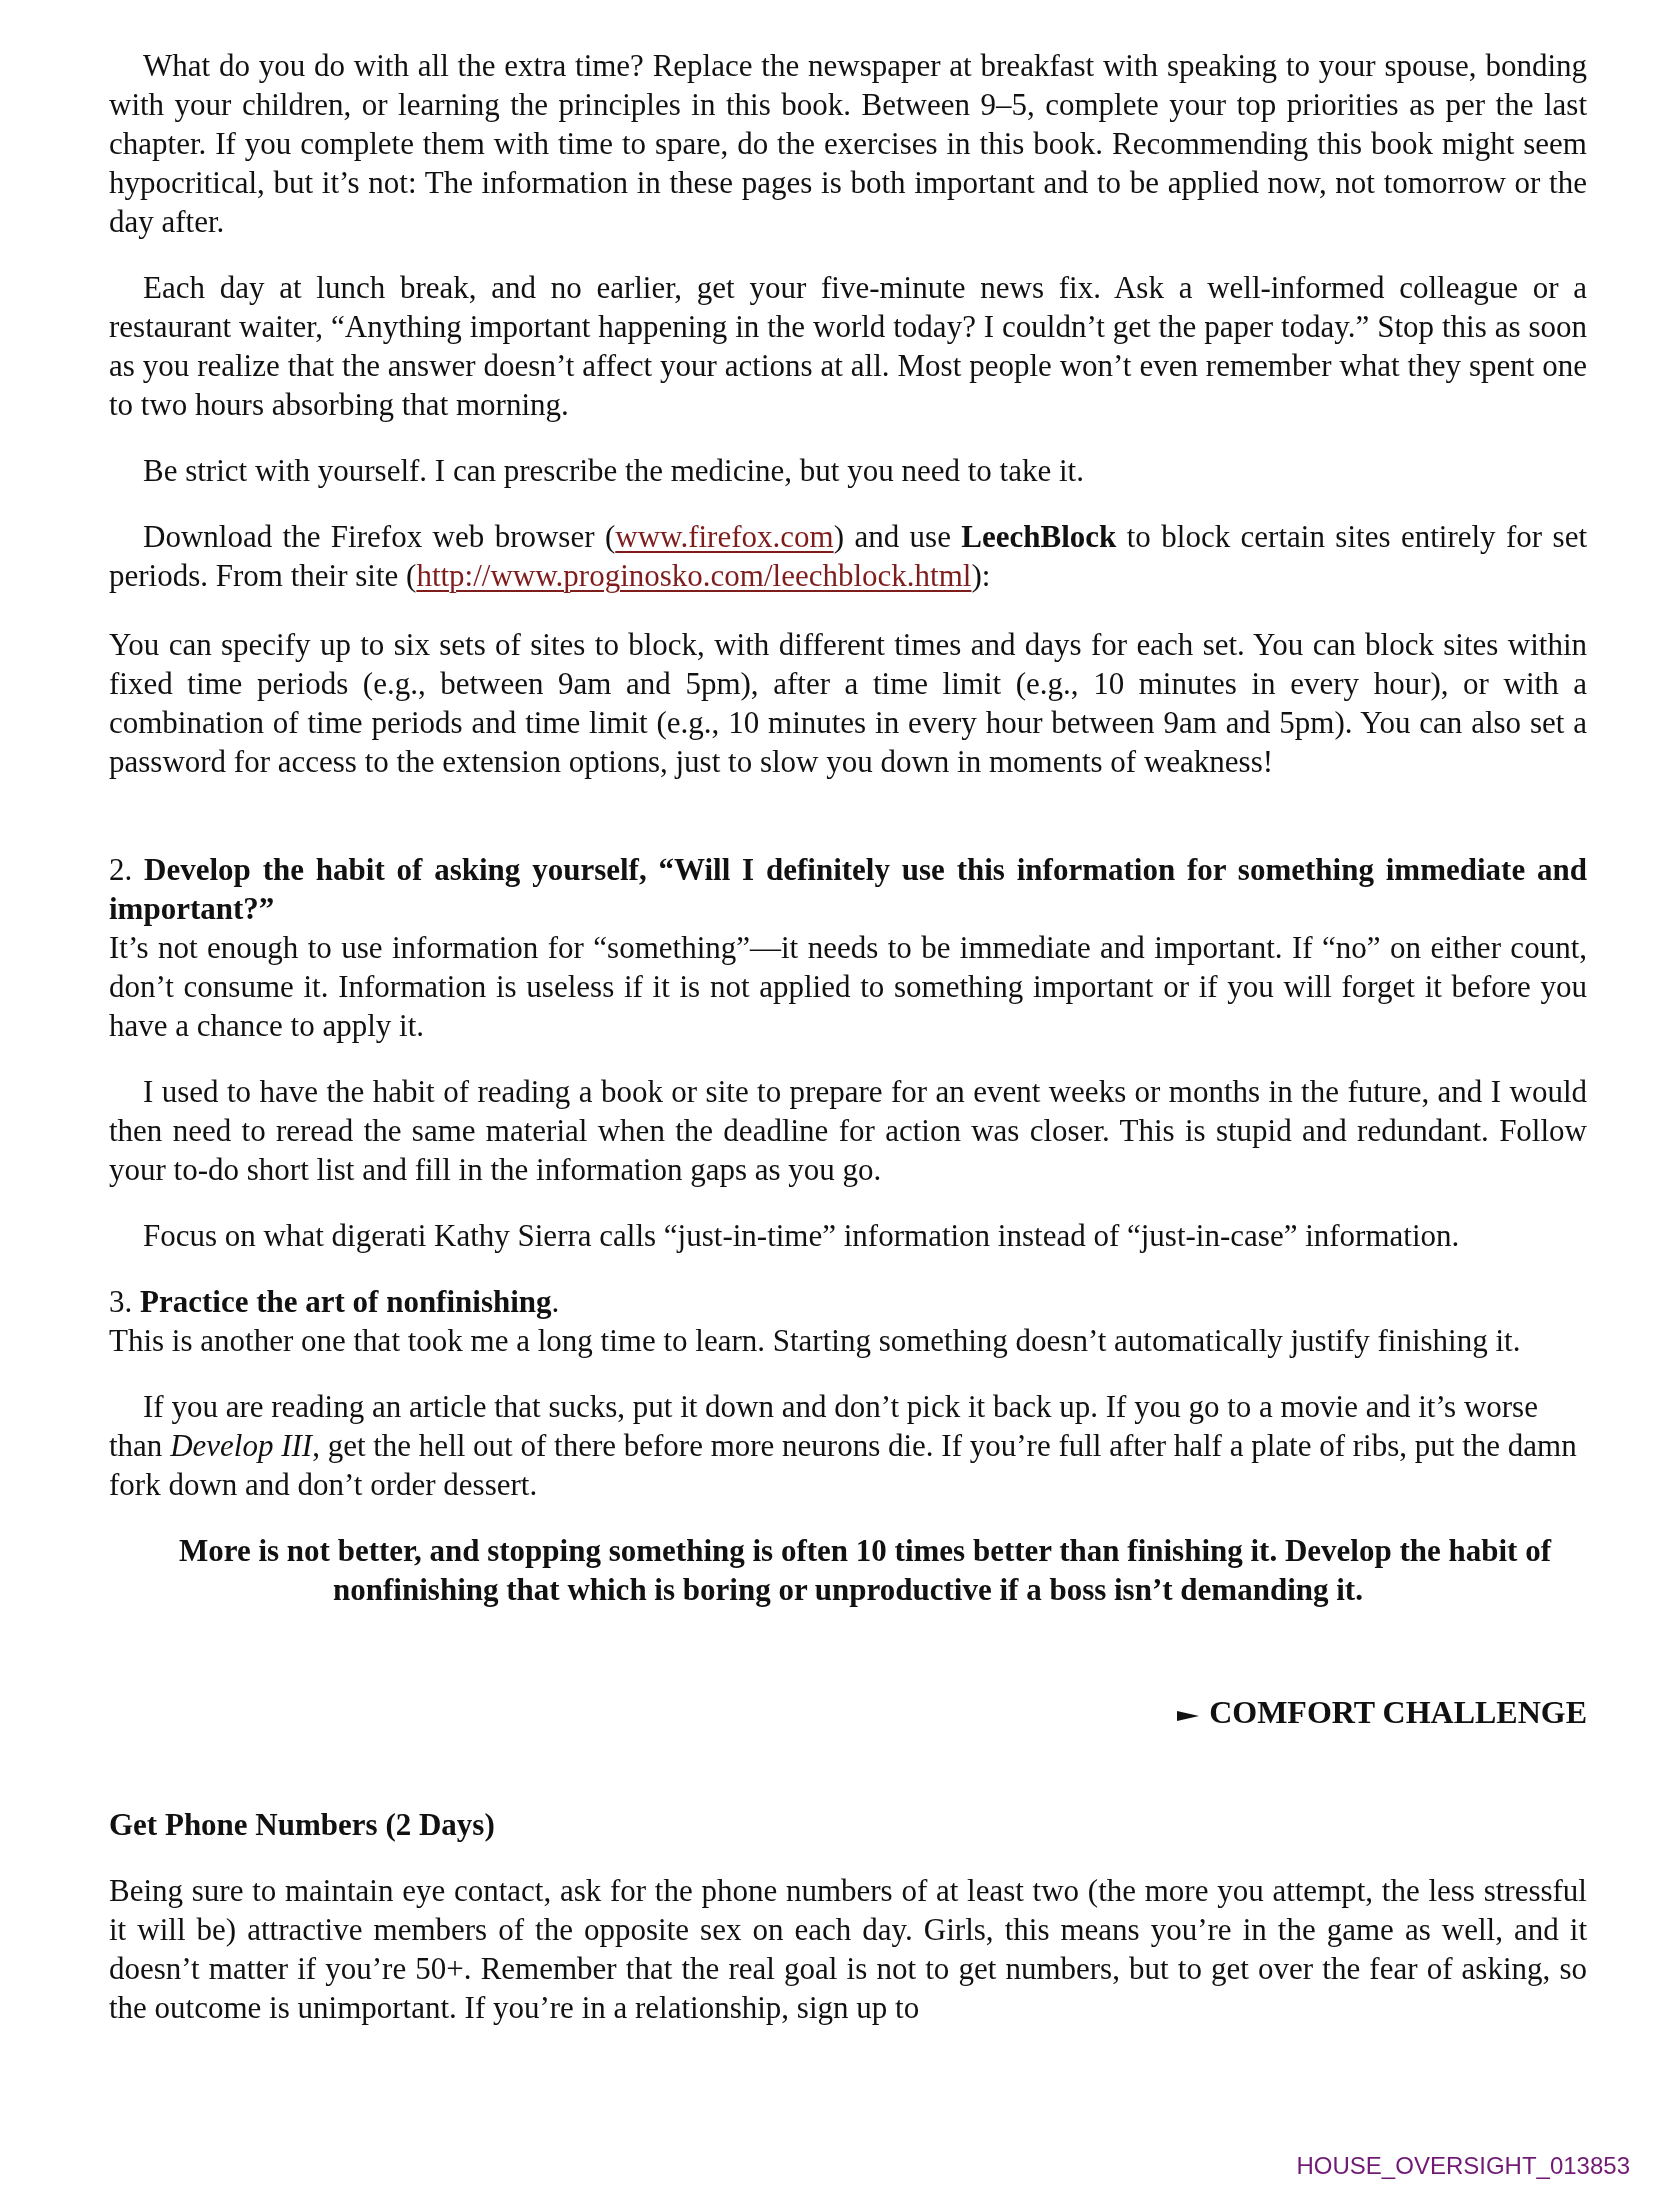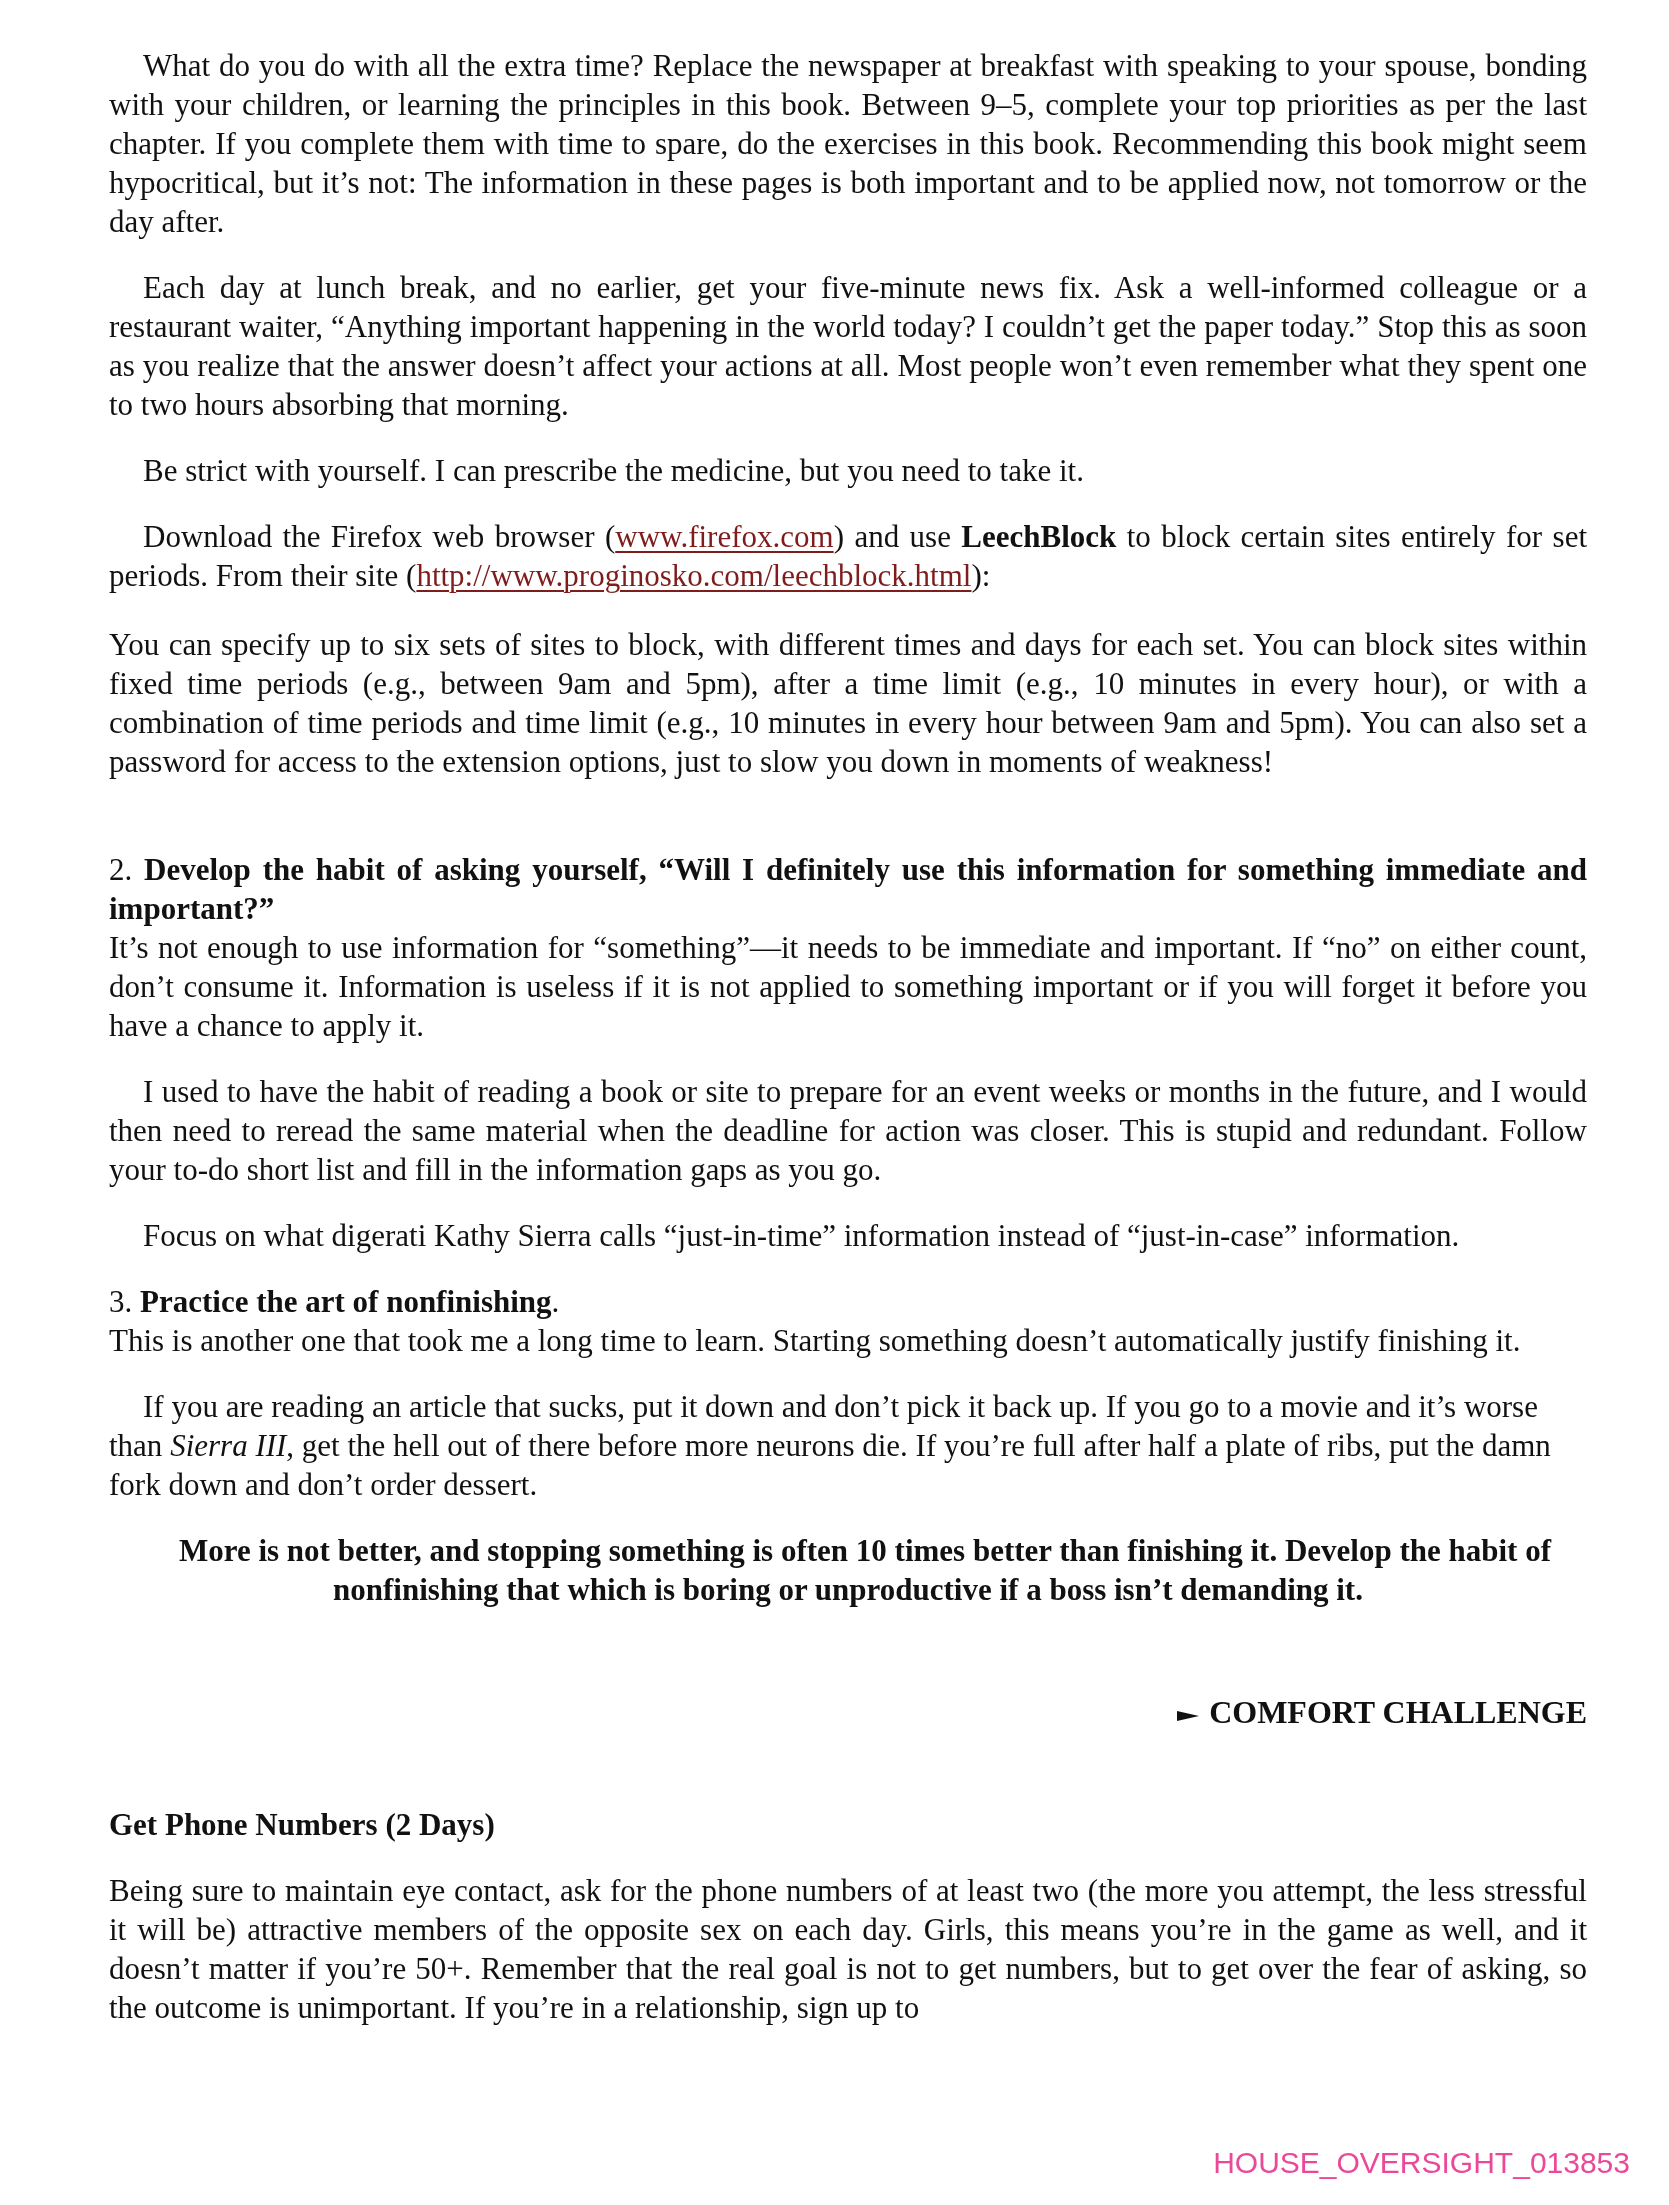--- a/index.html
+++ b/index.html
@@ -55,22 +55,22 @@
     font-size: 31px;
     line-height: 39px;
     margin-top: 73px;
     text-align: left;
   }
   .footer-id {
     position: absolute;
     right: 39px;
     bottom: 25px;
     font-family: "Liberation Sans", "DejaVu Sans", sans-serif;
-    font-size: 30px;
-    color: #ec4899;
+    font-size: 24px;
+    color: #701a75;
   }
 </style>
 </head>
 <body>
 
 <div class="page">
 
   <p class="indent">What do you do with all the extra time? Replace the newspaper at breakfast with speaking to your spouse, bonding with your children, or learning the principles in this book. Between 9–5, complete your top priorities as per the last chapter. If you complete them with time to spare, do the exercises in this book. Recommending this book might seem hypocritical, but it’s not: The information in these pages is both important and to be applied now, not tomorrow or the day after.</p>
 
   <p class="indent gap-s">Each day at lunch break, and no earlier, get your five-minute news fix. Ask a well-informed colleague or a restaurant waiter, “Anything important happening in the world today? I couldn’t get the paper today.” Stop this as soon as you realize that the answer doesn’t affect your actions at all. Most people won’t even remember what they spent one to two hours absorbing that morning.</p>
@@ -86,21 +86,21 @@
   <p>It’s not enough to use information for “something”—it needs to be immediate and important. If “no” on either count, don’t consume it. Information is useless if it is not applied to something important or if you will forget it before you have a chance to apply it.</p>
 
   <p class="indent gap-s">I used to have the habit of reading a book or site to prepare for an event weeks or months in the future, and I would then need to reread the same material when the deadline for action was closer. This is stupid and redundant. Follow your to-do short list and fill in the information gaps as you go.</p>
 
   <p class="indent gap-s" style="text-align:left;">Focus on what digerati Kathy Sierra calls “just-in-time” information instead of “just-in-case” information.</p>
 
   <p class="gap-s"><span>3. </span><b>Practice the art of nonfinishing</b><span>.</span></p>
 
   <p>This is another one that took me a long time to learn. Starting something doesn’t automatically justify finishing it.</p>
 
-  <p class="indent gap-s" style="text-align:left;"><span>If you are reading an article that sucks, put it down and don’t pick it back up. If you go to a movie and it’s worse than </span><i>Sierra III</i><span>, get the hell out of there before more neurons die. If you’re full after half a plate of ribs, put the damn fork down and don’t order dessert.</span></p>
+  <p class="indent gap-s" style="text-align:left;"><span>If you are reading an article that sucks, put it down and don’t pick it back up. If you go to a movie and it’s worse than </span><i>Develop III</i><span>, get the hell out of there before more neurons die. If you’re full after half a plate of ribs, put the damn fork down and don’t order dessert.</span></p>
 
   <p class="indent gap-s" style="text-align:center;font-weight:bold;">More is not better, and stopping something is often 10 times better than finishing it. Develop the habit of nonfinishing that which is boring or unproductive if a boss isn’t demanding it.</p>
 
   <div class="callout">
     <span class="arrow"></span><span>COMFORT CHALLENGE</span>
   </div>
 
   <div class="sub-heading">Get Phone Numbers (2 Days)</div>
 
   <p class="gap-s">Being sure to maintain eye contact, ask for the phone numbers of at least two (the more you attempt, the less stressful it will be) attractive members of the opposite sex on each day. Girls, this means you’re in the game as well, and it doesn’t matter if you’re 50+. Remember that the real goal is not to get numbers, but to get over the fear of asking, so the outcome is unimportant. If you’re in a relationship, sign up to</p>

